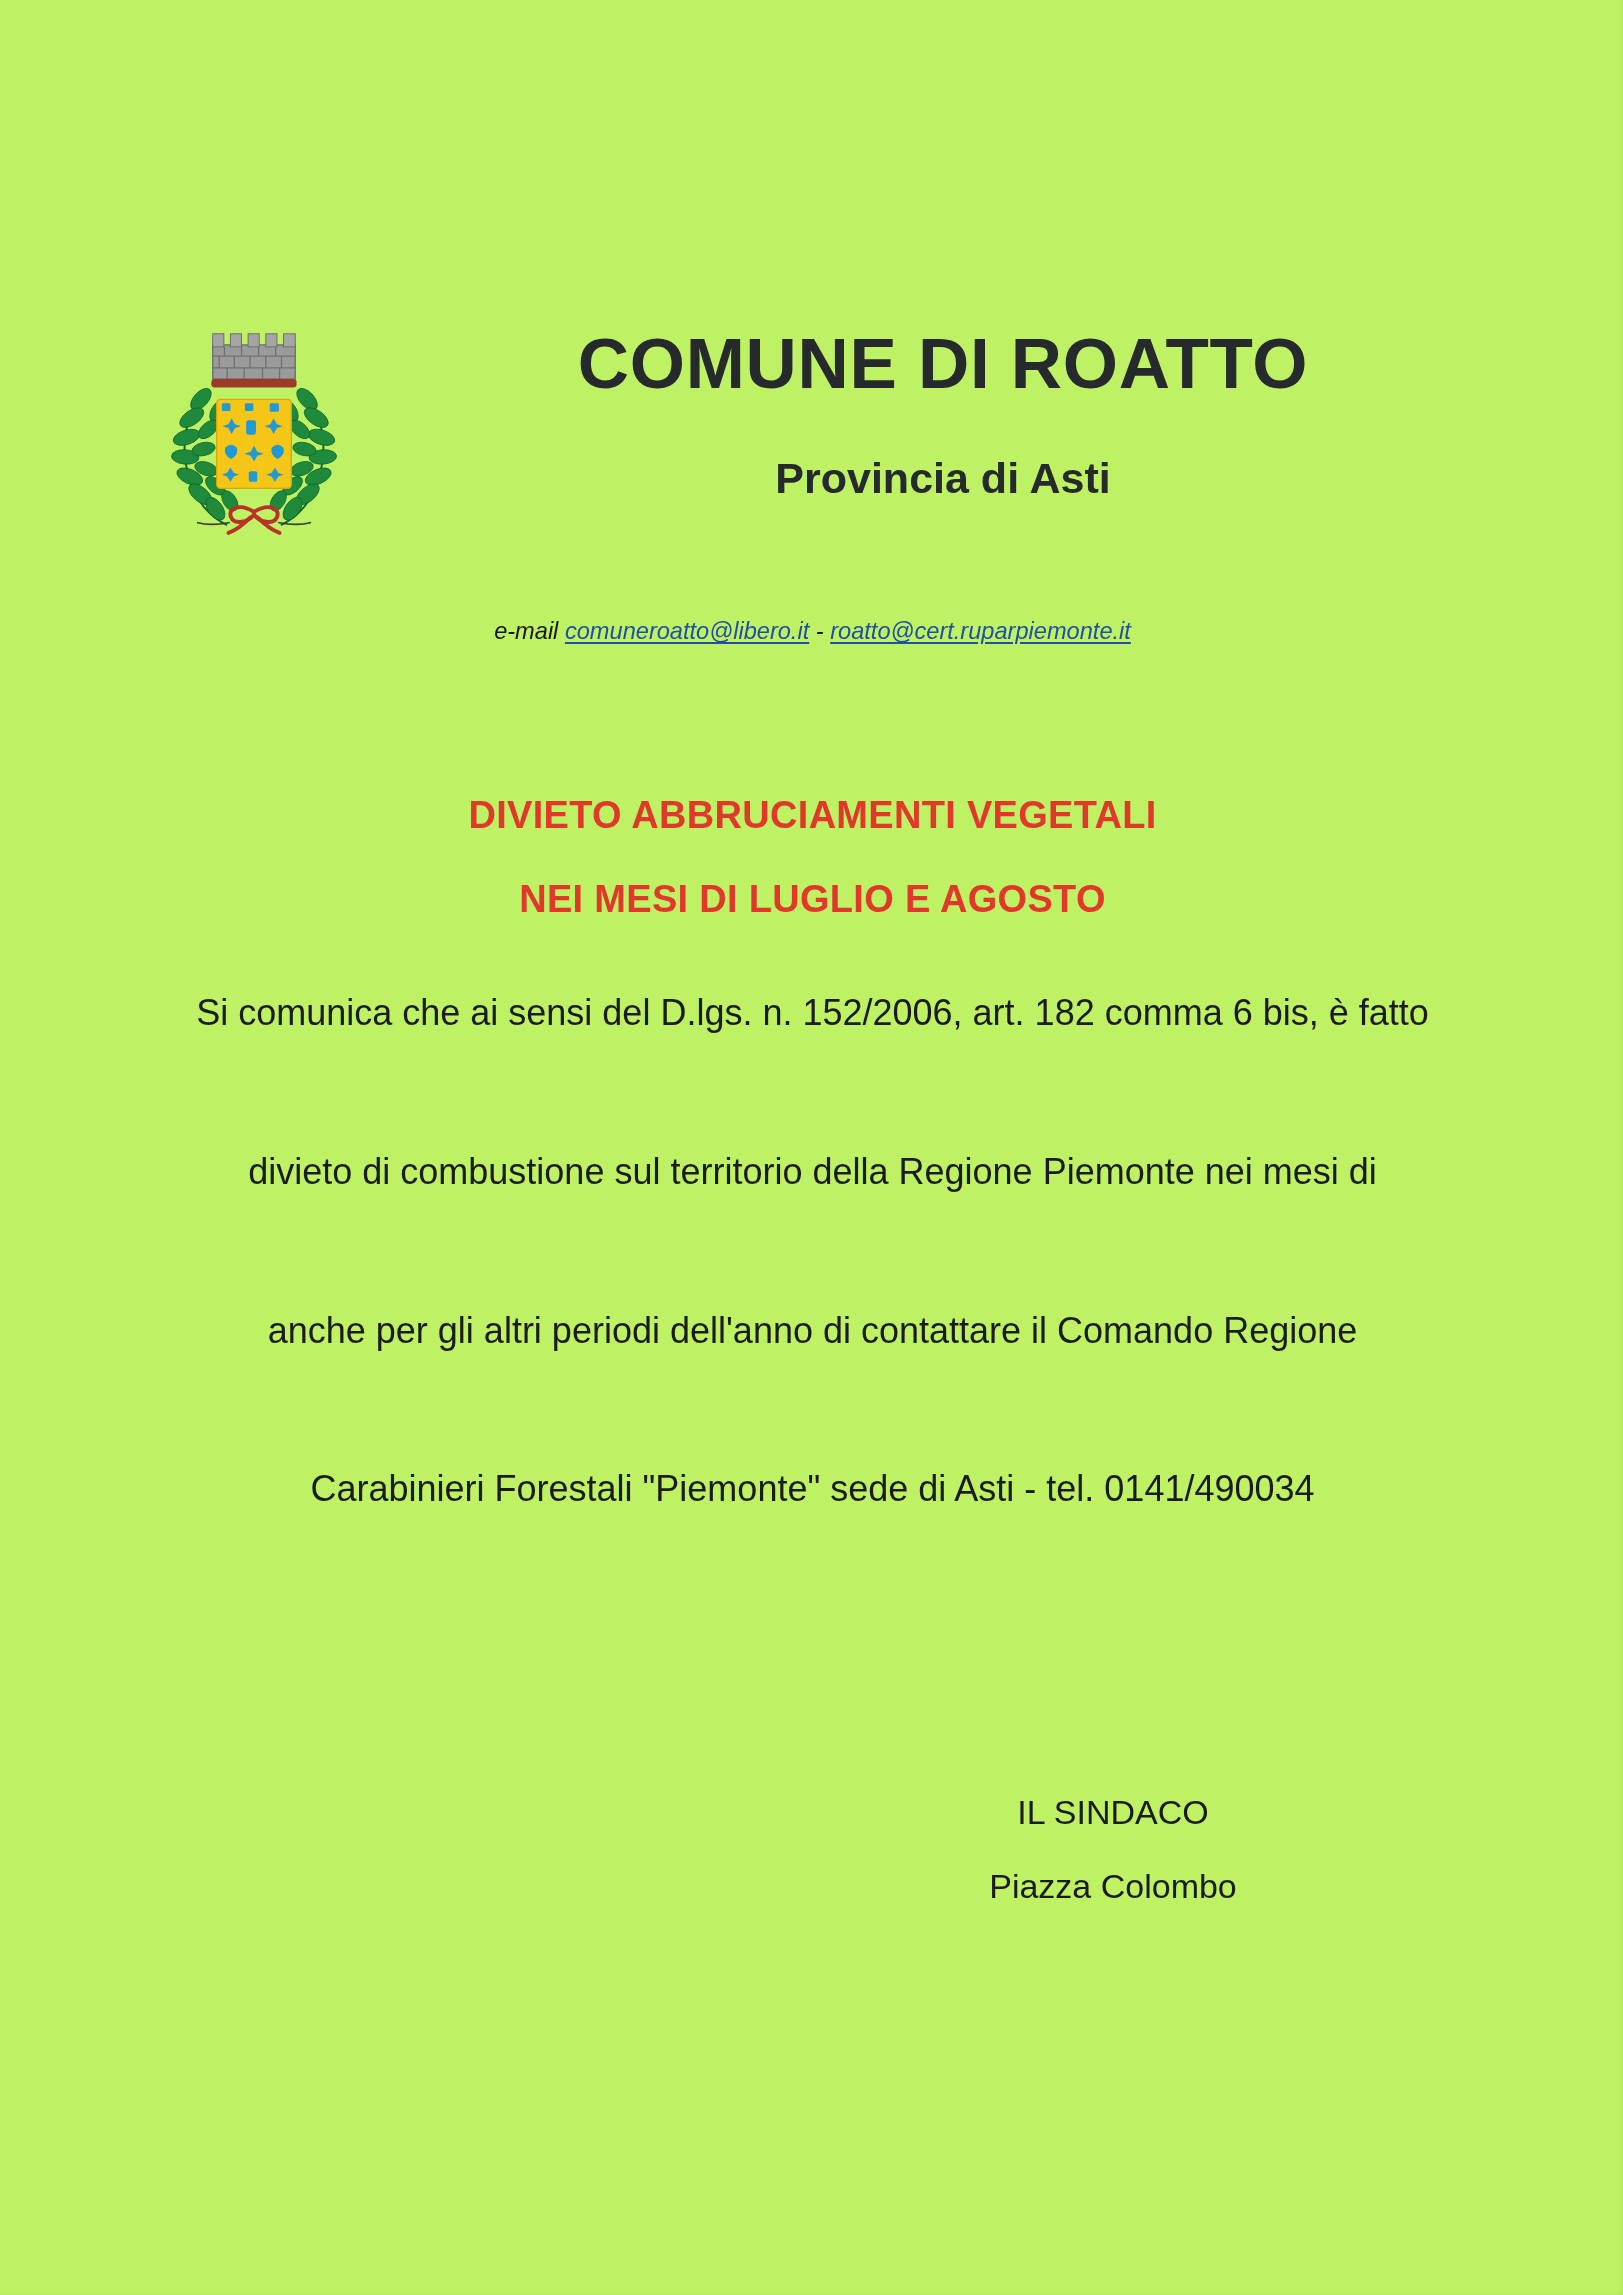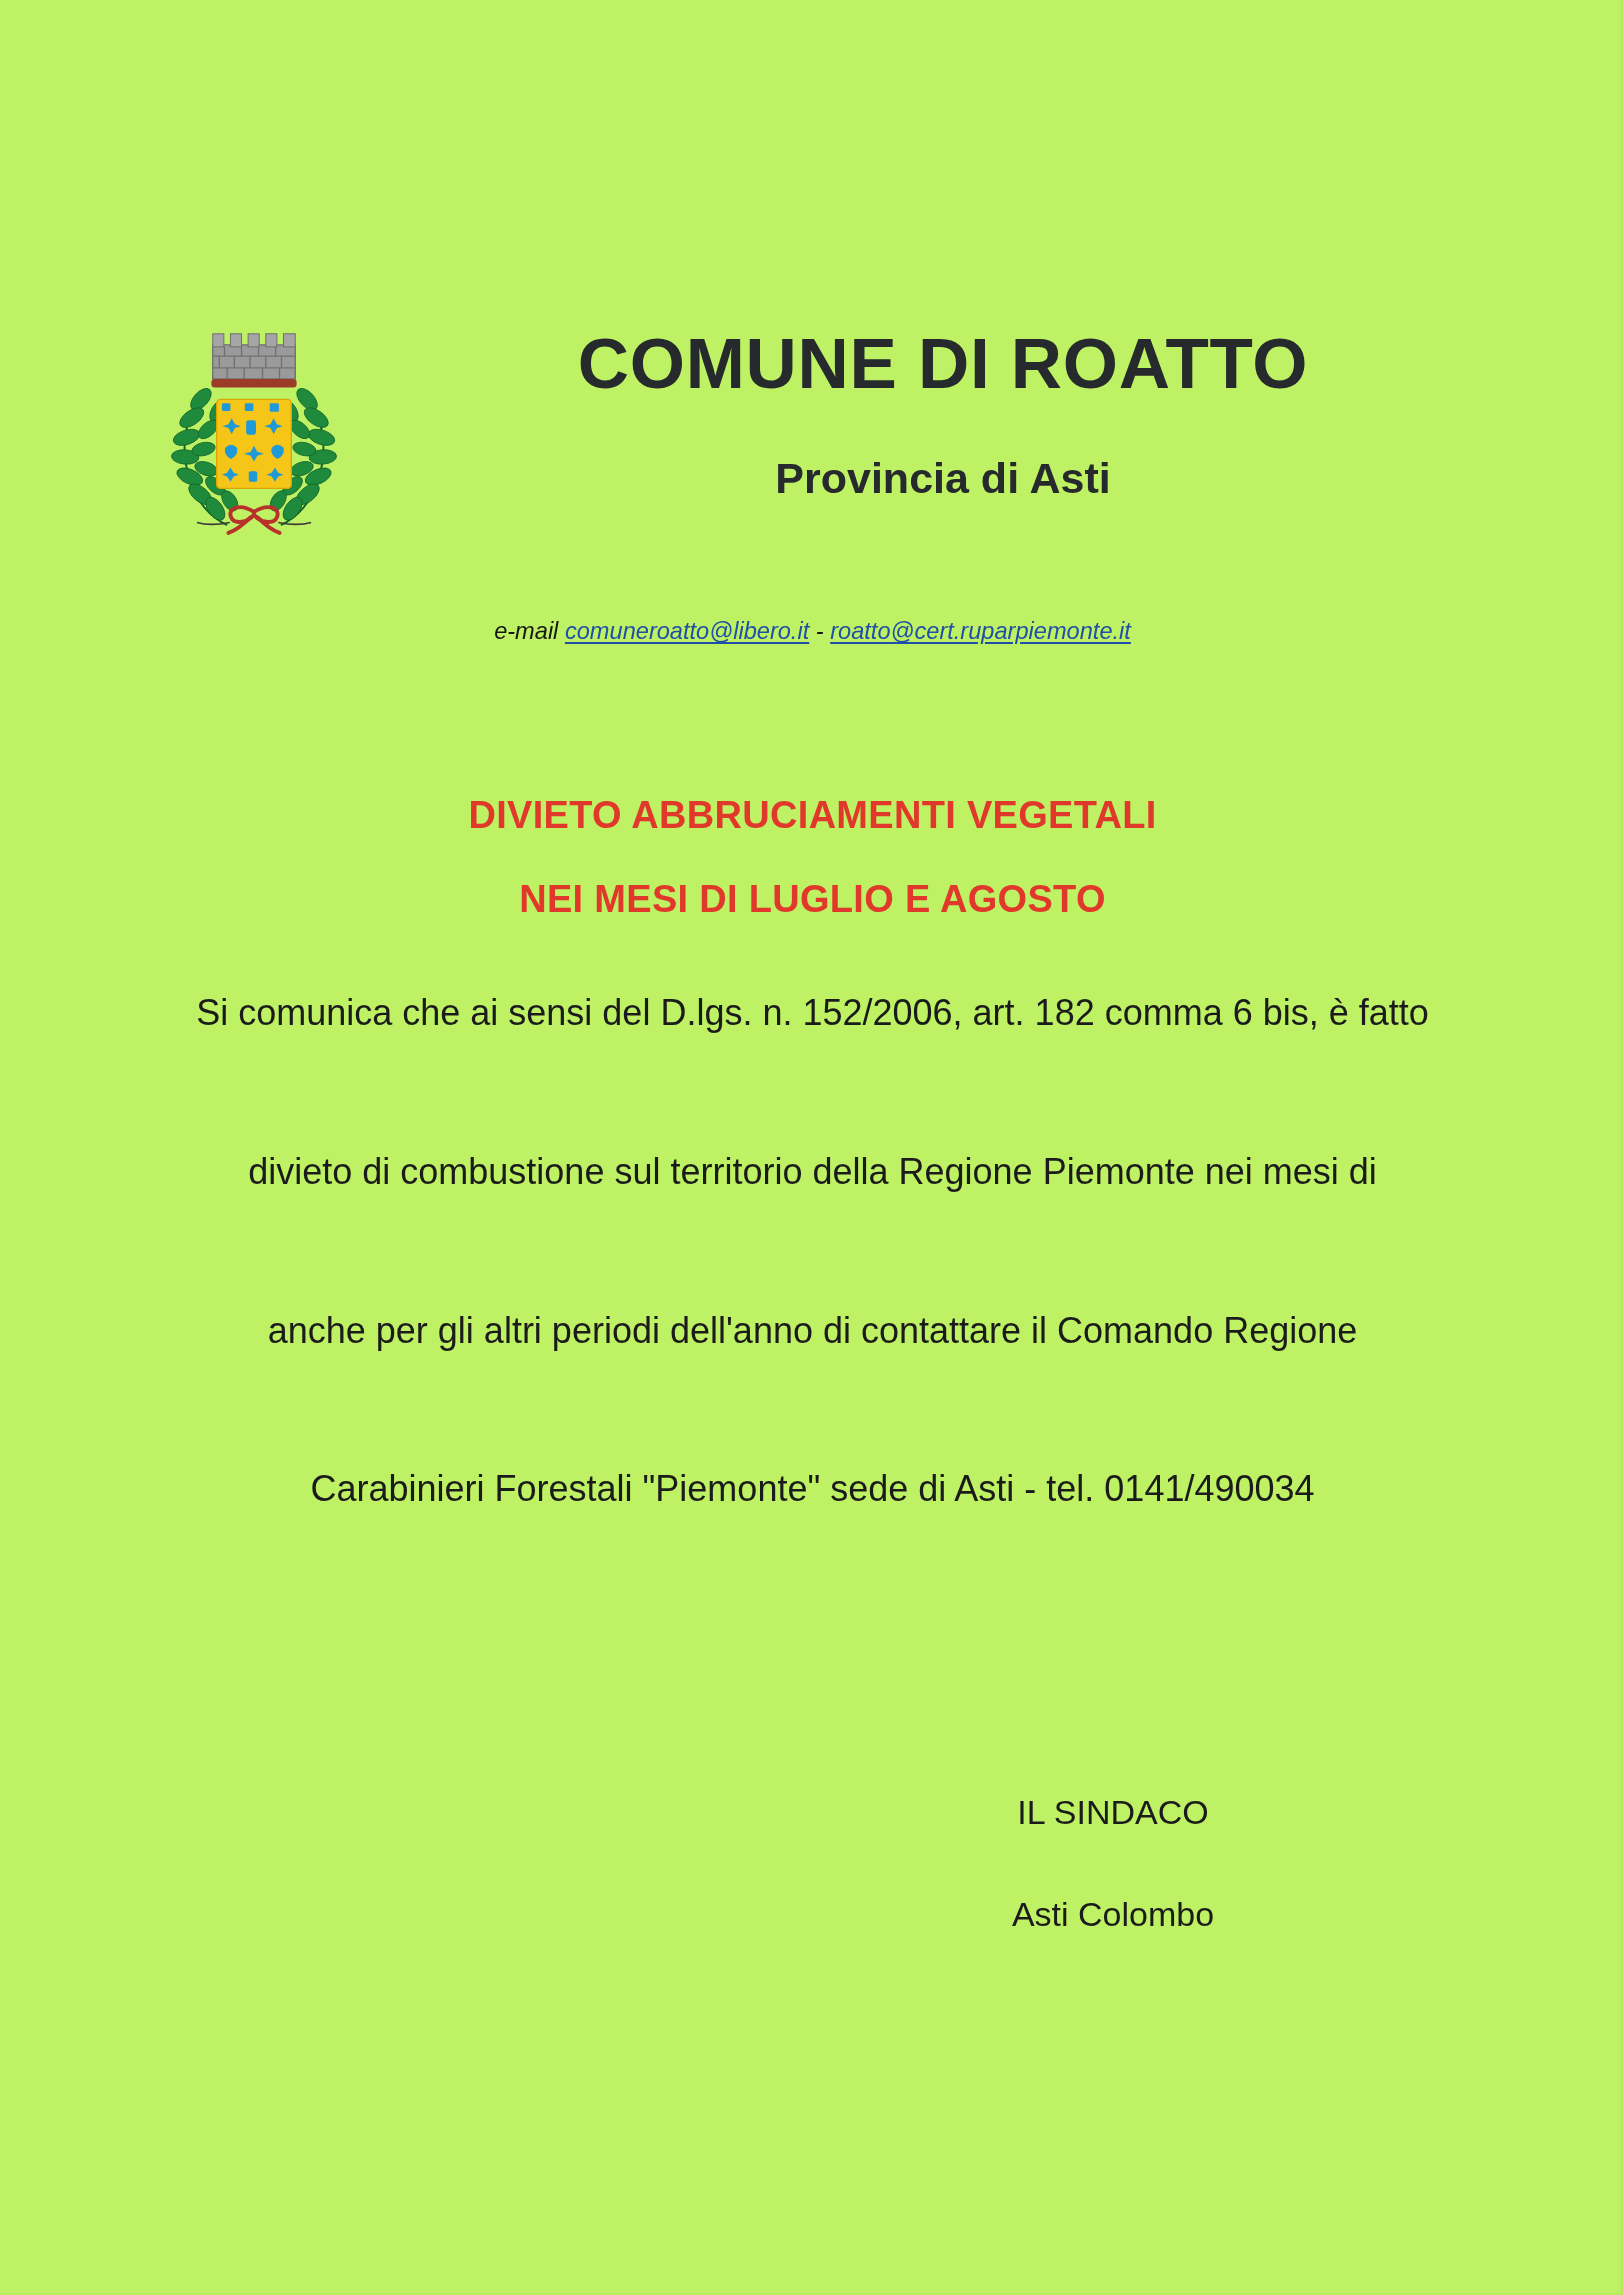--- a/index.html
+++ b/index.html
@@ -152,21 +152,21 @@
     position: absolute;
     left: 812px;
     top: 1794px;
     width: 602px;
     text-align: center;
   }
   .sig-role {
     font-size: 34px;
     line-height: 1.1;
     color: #1b1b1b;
-    margin-bottom: 65px;
+    margin-bottom: 37px;
   }
   .sig-name {
     font-size: 34px;
     line-height: 1.1;
     color: #1b1b1b;
   }
 </style>
 </head>
 <body>
 
@@ -291,17 +291,17 @@
 
   <div class="body-block">
     <p class="body-line">Si comunica che ai sensi del D.lgs. n. 152/2006, art. 182 comma 6 bis, è fatto</p>
     <p class="body-line">divieto di combustione sul territorio della Regione Piemonte nei mesi di</p>
     <p class="body-line">anche per gli altri periodi dell'anno di contattare il Comando Regione</p>
     <p class="body-line">Carabinieri Forestali "Piemonte" sede di Asti - tel. 0141/490034</p>
   </div>
 
   <div class="signature">
     <div class="sig-role">IL SINDACO</div>
-    <div class="sig-name">Asti Colombo</div>
+    <div class="sig-name">Piazza Colombo</div>
   </div>
 
 </div>
 
 
 </body></html>

